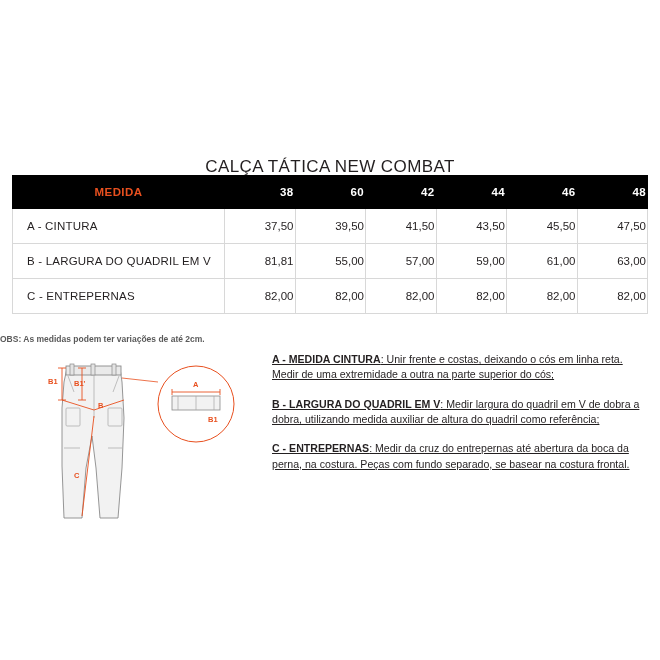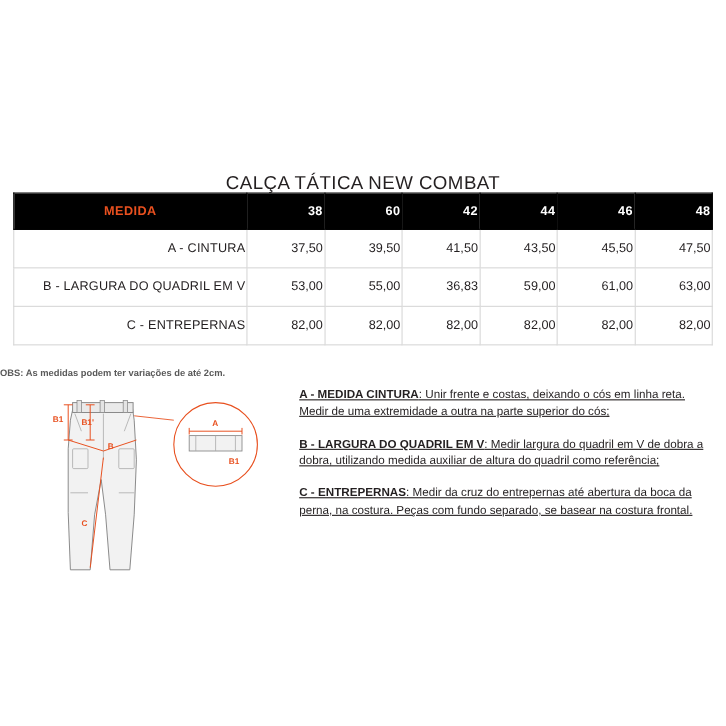--- a/index.html
+++ b/index.html
@@ -56,21 +56,21 @@
     font-size: 11.5px;
     letter-spacing: 0.4px;
     font-weight: 700;
     height: 30px;
   }
   .size-table thead th.medida {
     color: #e8501f;
     text-align: center;
   }
   .size-table tbody td.rowlabel {
-    text-align: right;
+    text-align: left;
     padding-left: 14px;
     font-size: 11.5px;
     letter-spacing: 0.2px;
     font-weight: 400;
     color: #231f20;
   }
   .col-label { width: 212px; }
   .col-size  { width: 70.5px; }
 
   .obs {
@@ -142,23 +142,23 @@
         <td class="rowlabel">A - CINTURA</td>
         <td>37,50</td>
         <td>39,50</td>
         <td>41,50</td>
         <td>43,50</td>
         <td>45,50</td>
         <td>47,50</td>
       </tr>
       <tr>
         <td class="rowlabel">B - LARGURA DO QUADRIL EM V</td>
-        <td>53,00</td>
+        <td>81,81</td>
         <td>55,00</td>
-        <td>36,83</td>
+        <td>57,00</td>
         <td>59,00</td>
         <td>61,00</td>
         <td>63,00</td>
       </tr>
       <tr>
         <td class="rowlabel">C - ENTREPERNAS</td>
         <td>82,00</td>
         <td>82,00</td>
         <td>82,00</td>
         <td>82,00</td>

